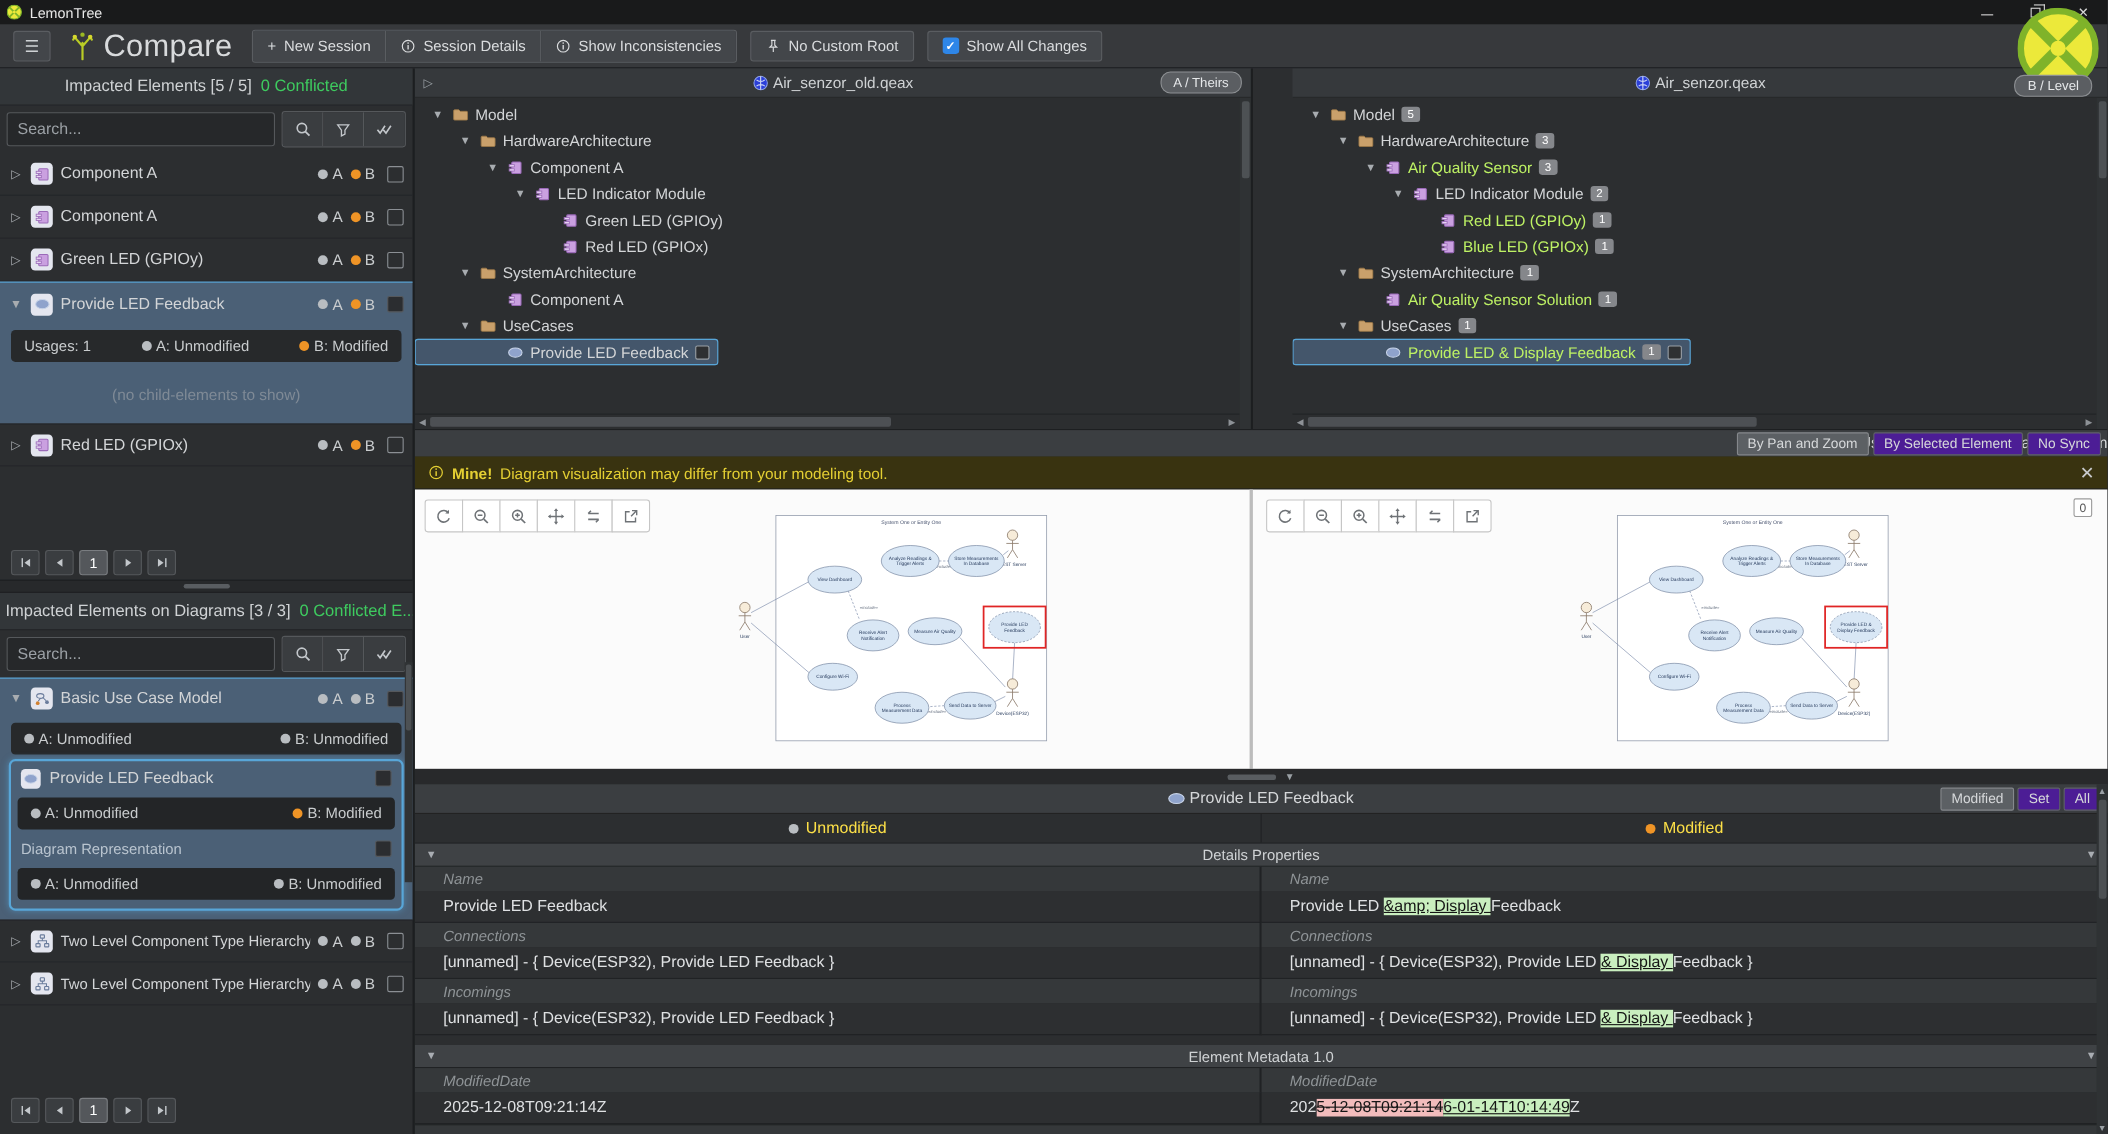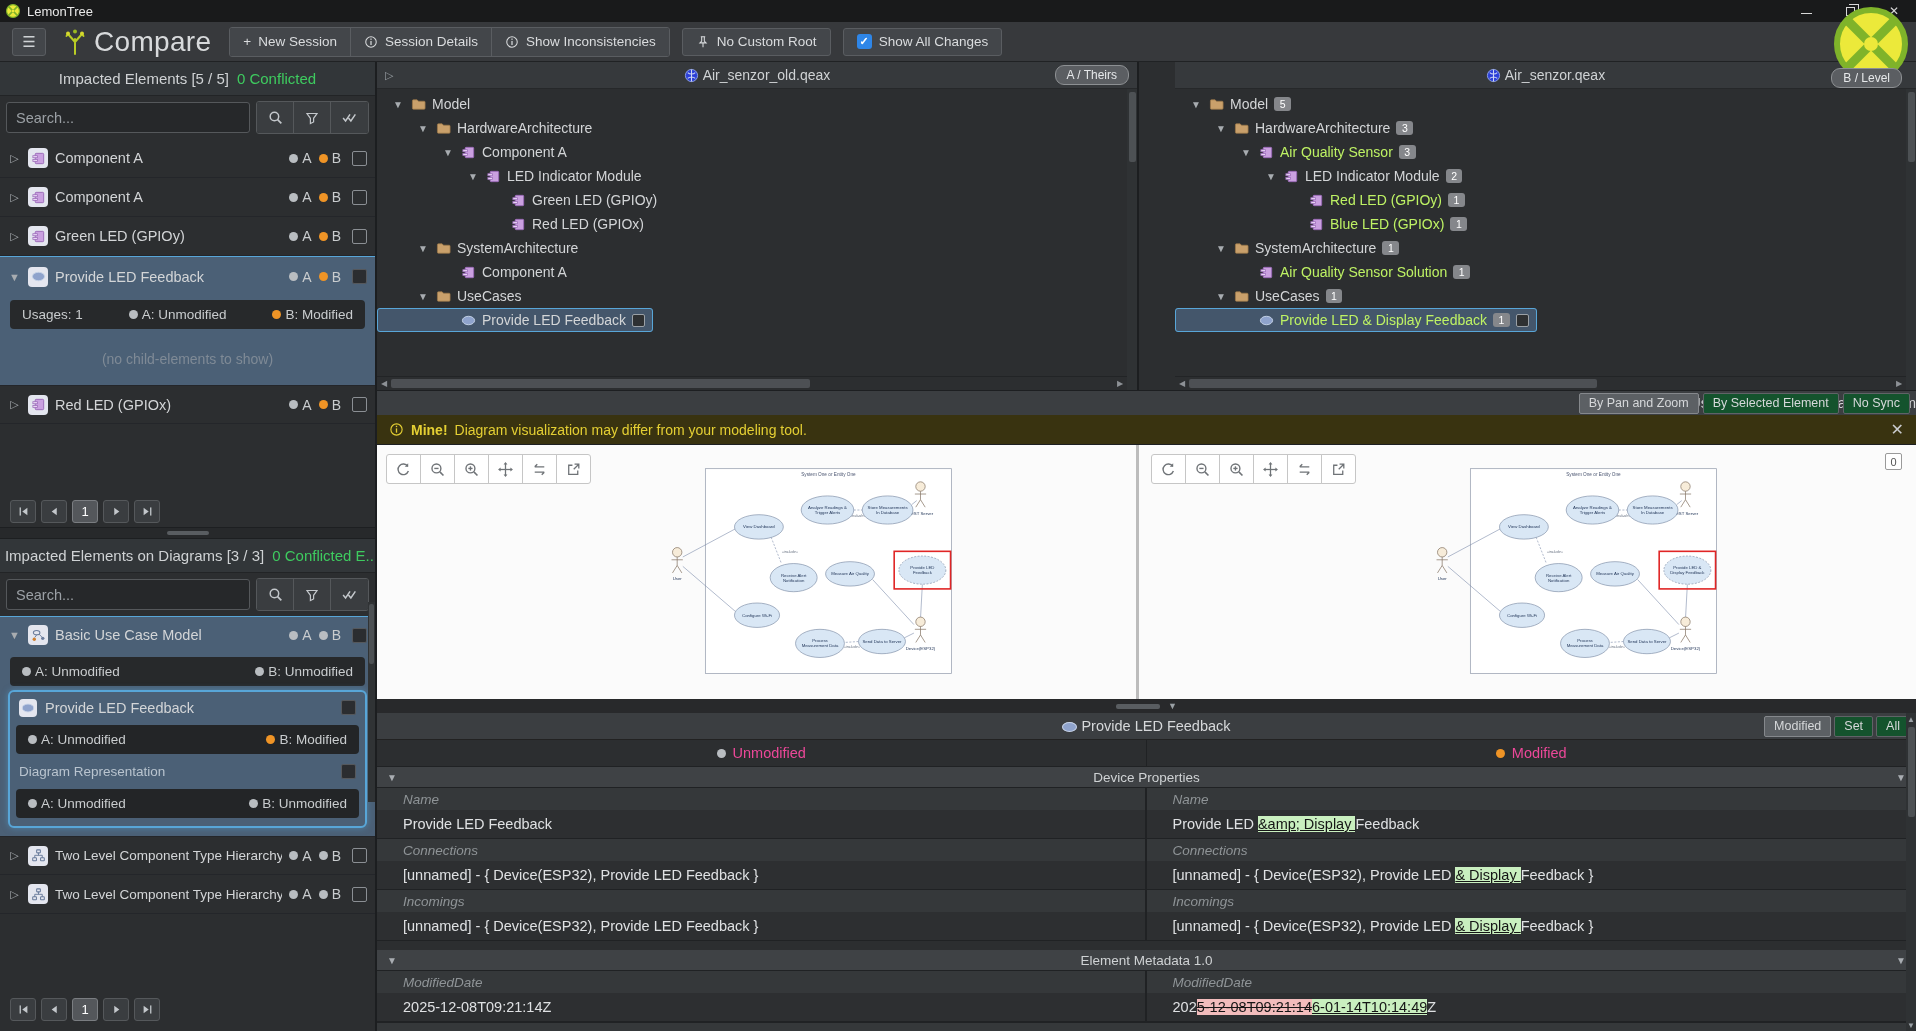--- a/index.html
+++ b/index.html
@@ -94,21 +94,21 @@
   .hs-arrow{width:14px;height:100%;display:flex;align-items:center;justify-content:center;color:#8d9196;font-size:8px;flex:none}
   .hs-track{flex:1;position:relative}
   .hs-thumb{position:absolute;top:2px;height:9px;background:#4d5054;border-radius:2px}
   .tree-vscroll{position:absolute;right:0;top:27px;bottom:0;width:10px;background:#2f3234}
   .tree-vscroll i{position:absolute;left:1.5px;top:3px;width:7px;height:70px;background:#4d5154;border-radius:2px}
 
   
   .dheader{position:absolute;left:0;right:0;top:328px;height:25px;background:#3b3e41;border-top:1px solid #1d1f21;display:flex;align-items:center;padding:0 6px}
   .dheader .center{position:absolute;left:0;right:0;text-align:right;font-size:14.5px;color:#d6d8da;pointer-events:none}
   .syncbtns{margin-left:auto;display:flex;gap:4px;z-index:2}
-  .syncbtn{font-size:12.5px;color:#d6d8da;background:#14532d;border:1px solid #606367;border-radius:2px;padding:2.5px 9px;white-space:nowrap}
+  .syncbtn{font-size:12.5px;color:#d6d8da;background:#4c1d95;border:1px solid #606367;border-radius:2px;padding:2.5px 9px;white-space:nowrap}
   .syncbtn.active{background:#5c6064;border-color:#85888c}
   .infobar{position:absolute;left:0;right:0;top:353px;height:30px;background:#393310;border-bottom:1px solid #1d1f21;display:flex;align-items:center;padding:0 12px;color:#e4cf33;font-size:14px;gap:7px}
   .infobar .close{margin-left:auto;color:#c9cbce;font-size:16px}
 
   
   .dviews{position:absolute;left:0;right:0;top:383px;height:254px;background:#fbfbfb}
   .dpane{position:absolute;top:0;bottom:0}
   .dpaneL{left:0;width:762px;border-right:3px solid #bcbcbc}
   .dpaneR{left:765px;right:0}
   .dtools{position:absolute;left:10px;top:9px;display:flex}
@@ -134,21 +134,21 @@
   .hsplit{position:absolute;left:0;right:0;top:637px;height:14px;background:#28292b;display:flex;align-items:center;justify-content:center;gap:8px}
   .hsplit i{width:44px;height:5px;background:#595d61;border-radius:2px}
   .hsplit b{color:#9aa0a5;font-size:9px;font-weight:normal}
 
   
   .props{position:absolute;left:0;right:0;top:651px;bottom:0;background:#2c2e30}
   .pheader{height:27px;background:#3b3e41;display:flex;align-items:center;padding:0 6px;position:relative;border-bottom:1px solid #222}
   .pheader .center{position:absolute;left:0;right:0;text-align:center;font-size:14.5px;color:#d6d8da}
   .pfilter{margin-left:auto;display:flex;gap:3px;z-index:2}
   .colheads{height:27px;display:flex;border-bottom:1px solid #202224}
-  .colhead{width:50%;display:flex;align-items:center;justify-content:center;gap:7px;font-size:14.5px;color:#ec4899;border-right:1px solid #202224}
+  .colhead{width:50%;display:flex;align-items:center;justify-content:center;gap:7px;font-size:14.5px;color:#fde047;border-right:1px solid #202224}
   .colhead:last-child{border-right:none}
   .band{height:21px;background:#3f4245;display:flex;align-items:center;padding:0 10px;border-bottom:1px solid #202224}
   .band .bt{flex:1;text-align:center;font-size:13.5px;color:#cfd2d4}
   .band .arr{color:#a9adb2;font-size:10px}
   .prow{display:flex}
   .pcell{width:50%;border-right:2px solid #202224;padding-left:26px}
   .pcell:last-child{border-right:none}
   .plabelrow .pcell{height:22px;background:#35383a;display:flex;align-items:center;font-style:italic;font-size:13.5px;color:#8f9497}
   .pvalrow .pcell{height:29px;background:#2d2f31;display:flex;align-items:center;font-size:14.5px;color:#dfe1e3;border-bottom:1px solid #202224;white-space:pre}
   .gapstrip{height:9px;background:#2c2e30}
@@ -1108,21 +1108,21 @@
           <i class="dot"></i>
           <span>Unmodified</span>
         </div>
       <div class="colhead">
           <i class="dot org"></i>
           <span>Modified</span>
         </div>
     </div>
     <div class="band">
       <span class="arr">▼</span>
-      <span class="bt">Device Properties</span>
+      <span class="bt">Details Properties</span>
       <span class="arr">▼</span>
     </div>
     <div class="prow plabelrow">
         <div class="pcell">Name</div>
         <div class="pcell">Name</div>
       </div>
     <div class="prow pvalrow">
       <div class="pcell"><span>Provide LED Feedback</span></div>
       <div class="pcell"><span>Provide LED </span><span class="da">&amp;amp; Display </span><span>Feedback</span></div>
     </div>

